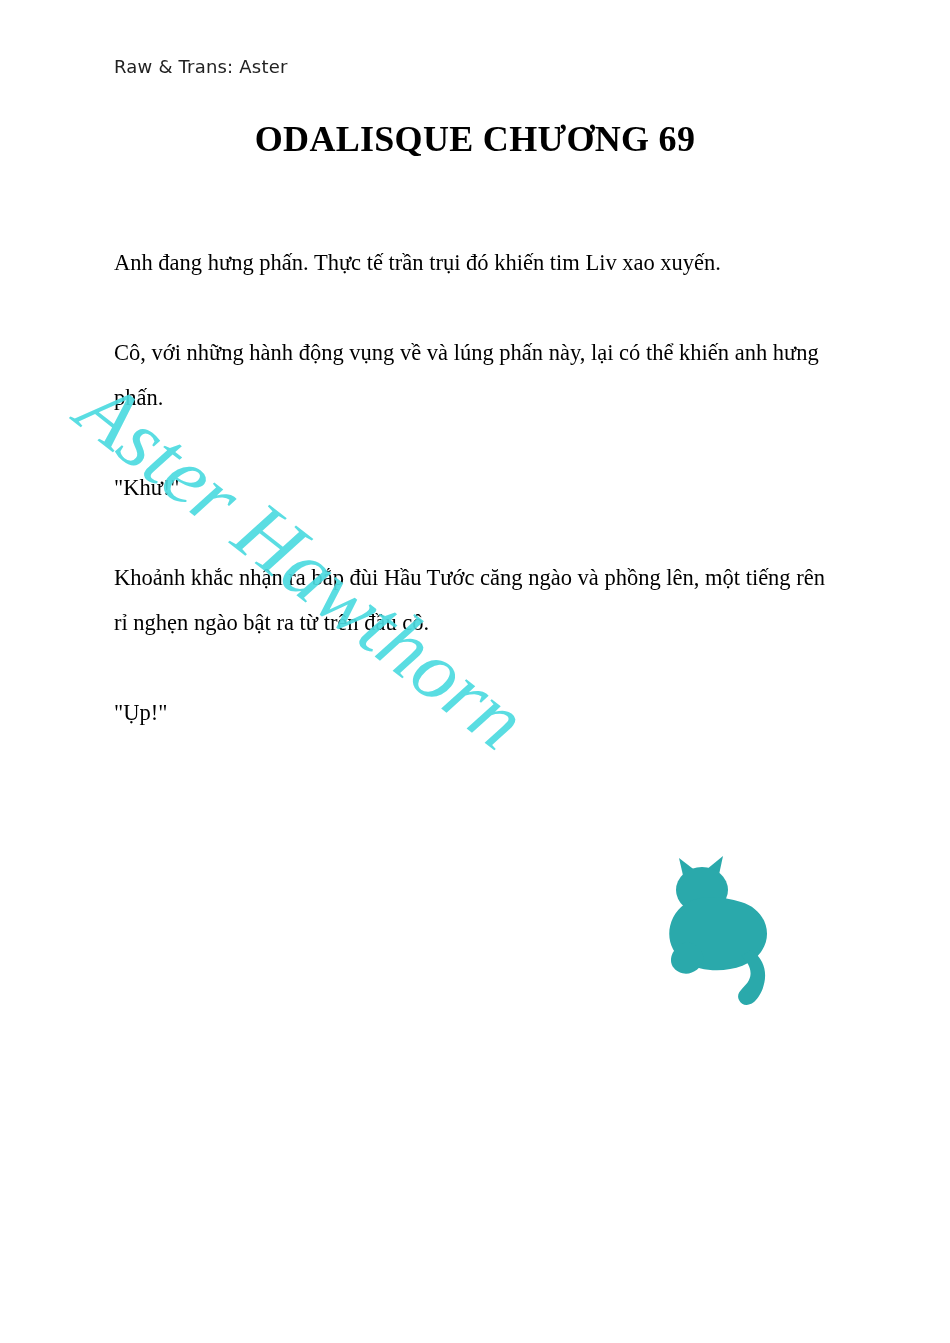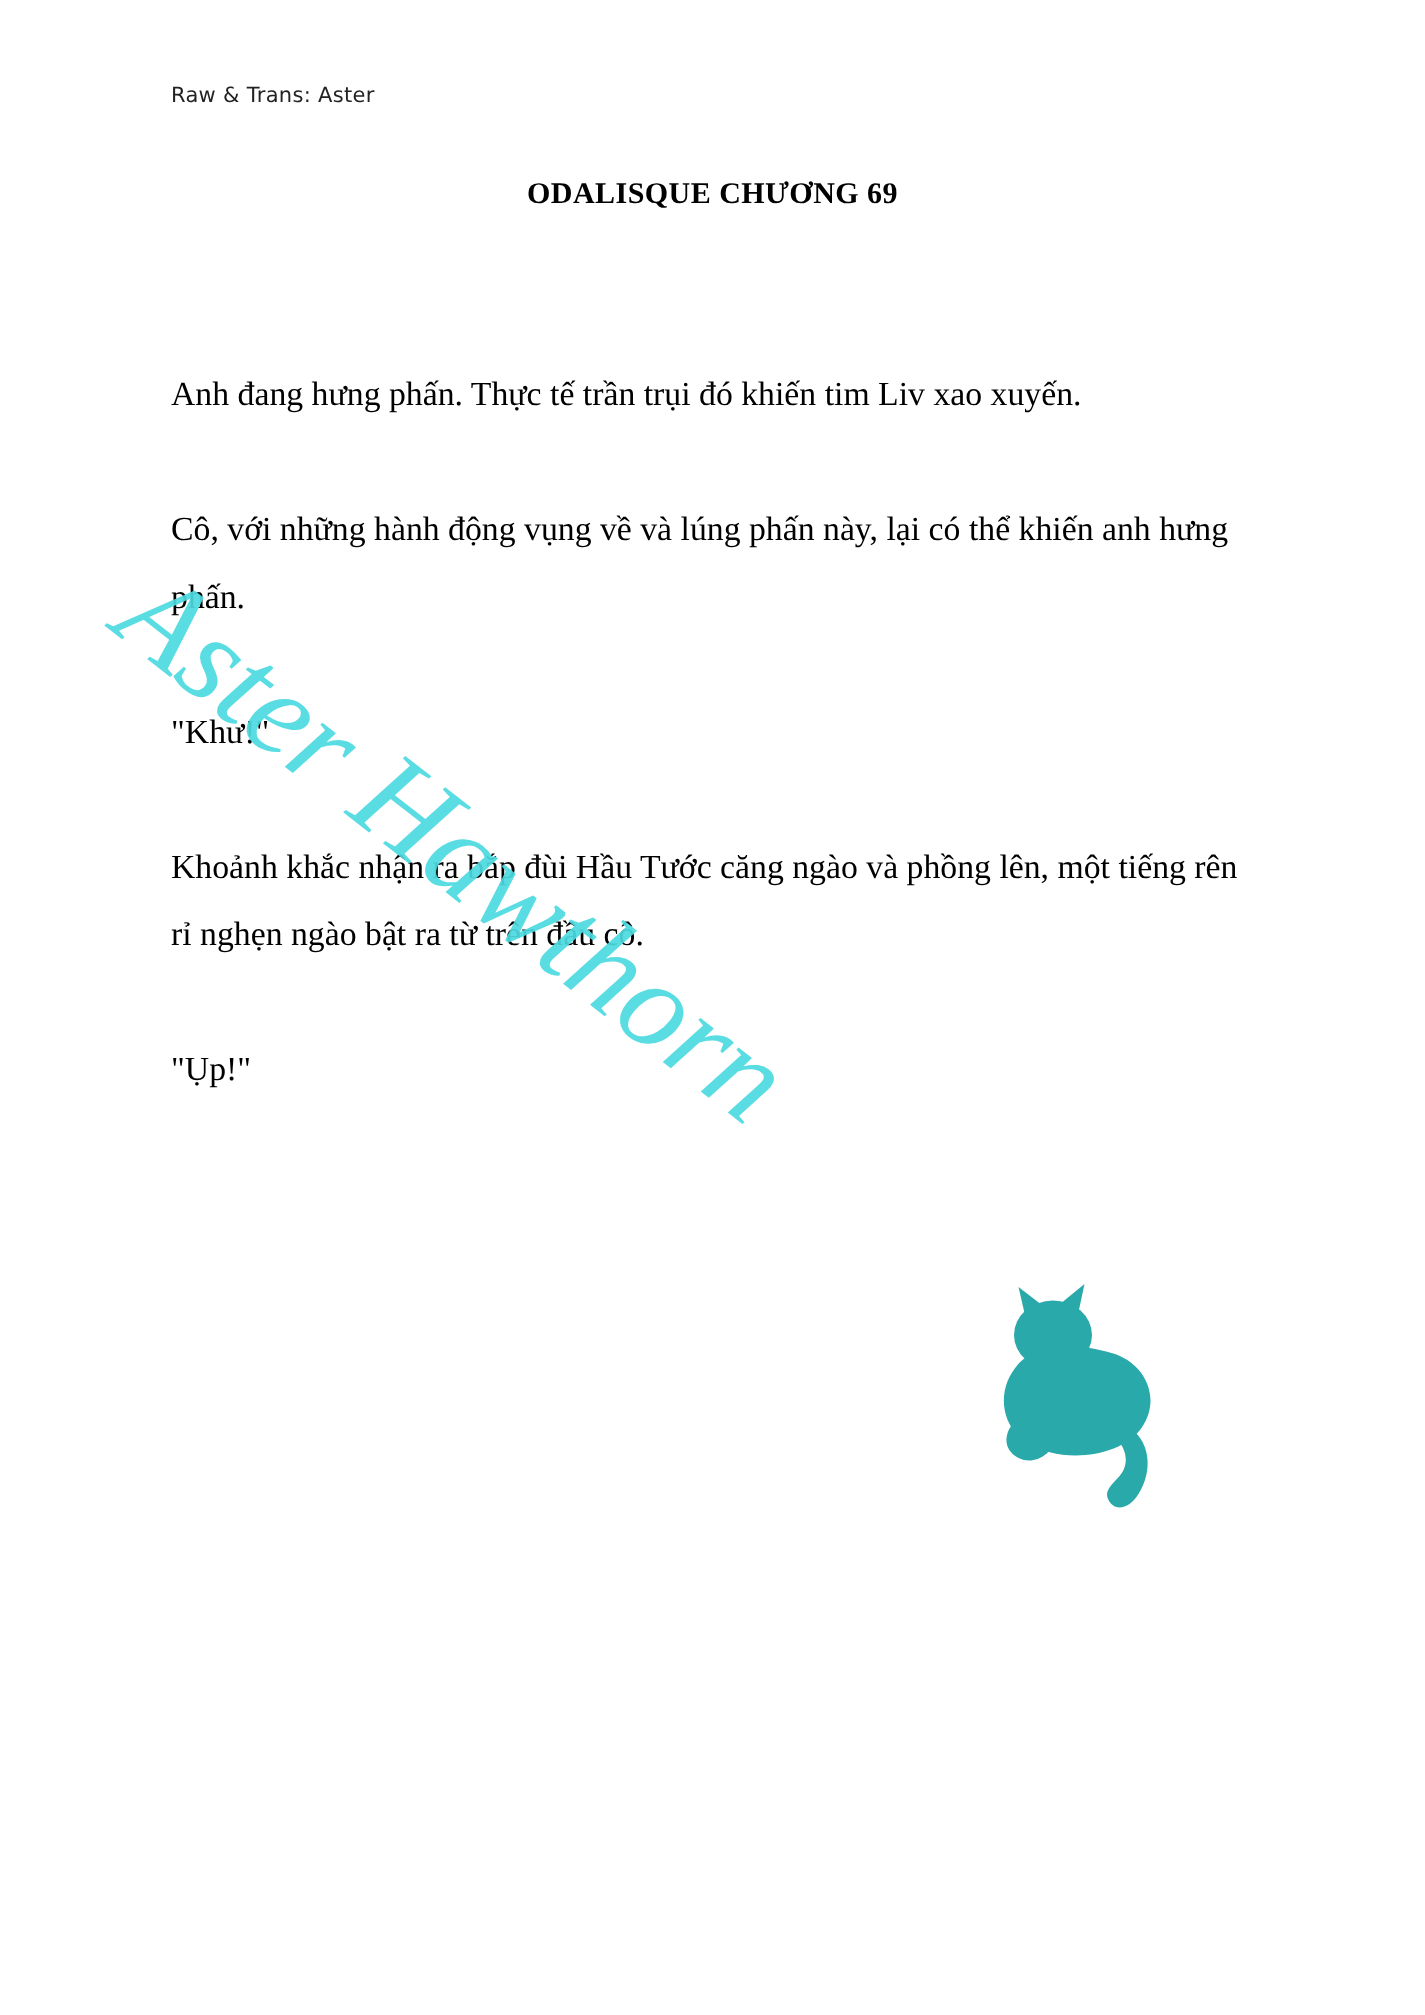--- a/index.html
+++ b/index.html
@@ -16,33 +16,33 @@
     height: 1343px;
     background: #ffffff;
     overflow: hidden;
     box-sizing: border-box;
   }
   .header-credit {
     position: absolute;
     top: 56px;
     left: 114px;
     font-family: "DejaVu Sans", sans-serif;
-    font-size: 14px;
+    font-size: 18px;
     color: #222222;
     letter-spacing: 0.2px;
   }
   .doc-title {
     position: absolute;
     top: 118px;
     left: 0;
     width: 950px;
     text-align: center;
     font-family: "Liberation Serif", serif;
     font-weight: bold;
-    font-size: 20px;
+    font-size: 36px;
     color: #000000;
     letter-spacing: 0.3px;
   }
   .body-text {
     position: absolute;
     top: 240px;
     left: 114px;
     width: 722px;
     font-family: "Liberation Serif", serif;
     font-size: 22.5px;

